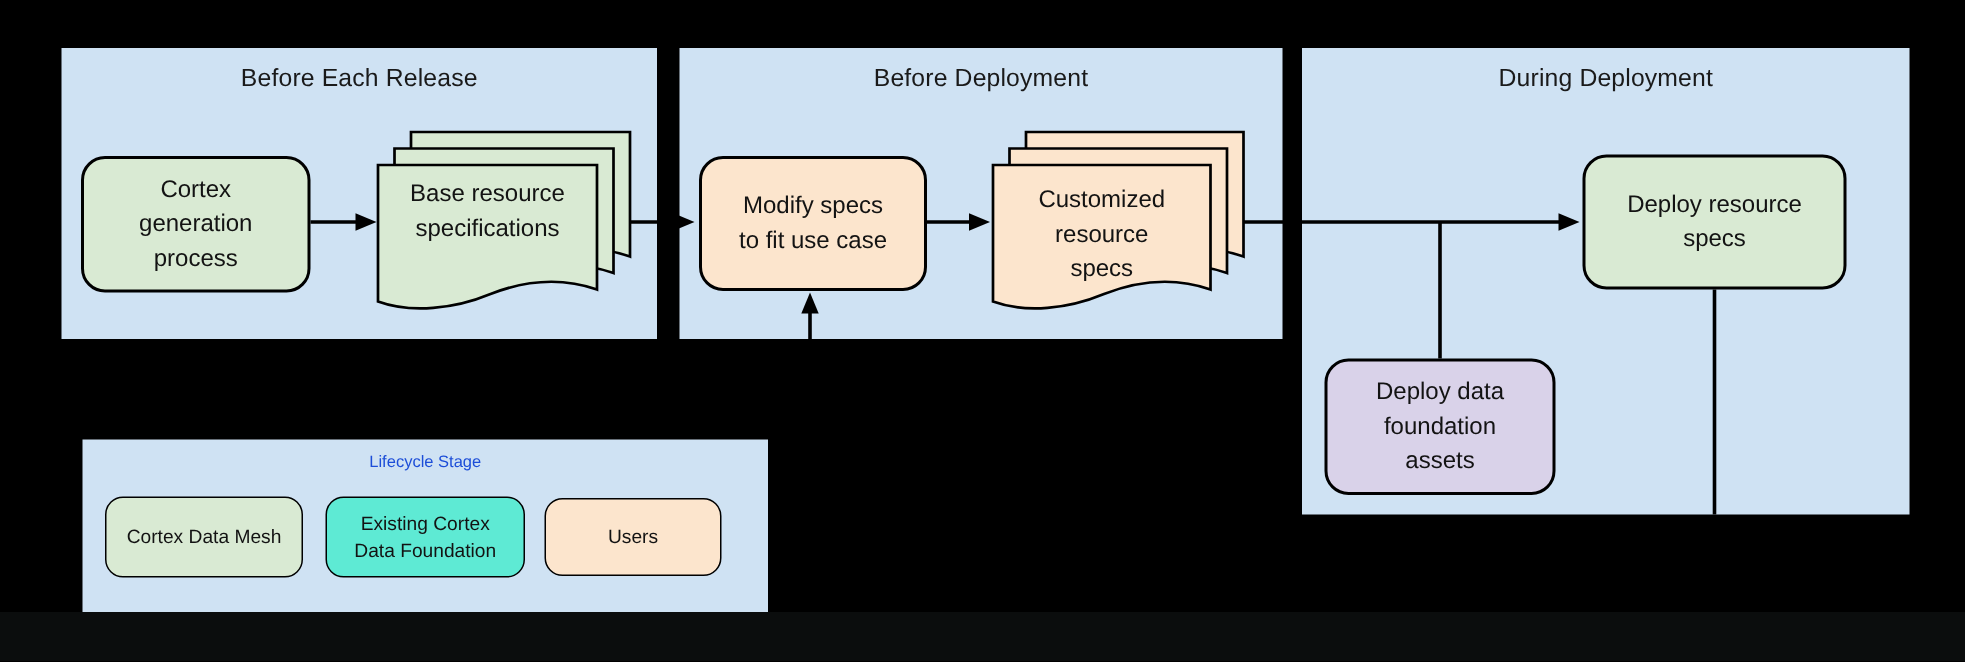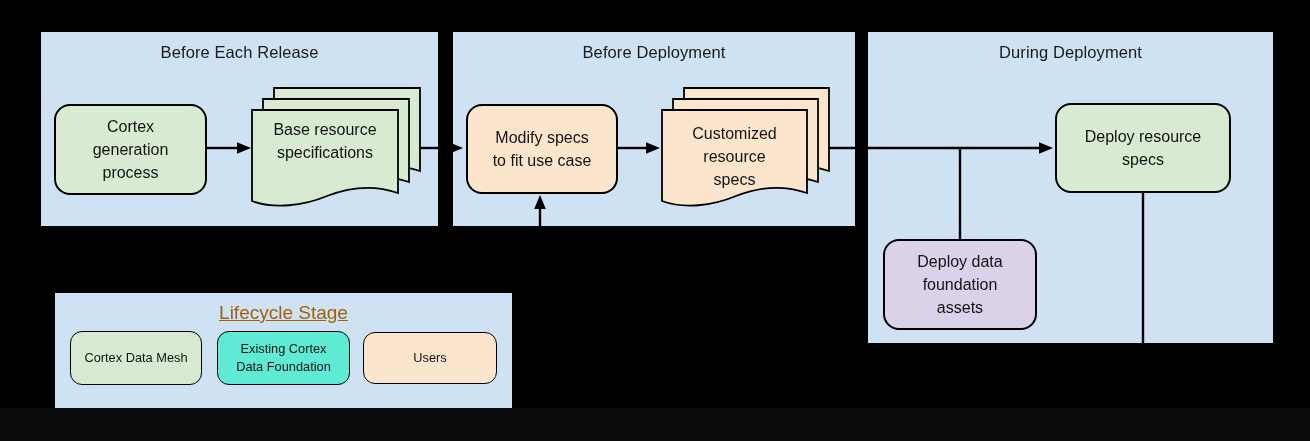--- a/index.html
+++ b/index.html
@@ -21,21 +21,21 @@
   .doc-label{
     position:absolute;display:flex;align-items:center;justify-content:center;
     text-align:center;font-size:16px;line-height:23px;white-space:pre-line;
     pointer-events:none;
   }
   #overlay{position:absolute;left:0;top:0;z-index:3;pointer-events:none;}
   .node,.doc-label{z-index:4;}
   .legend-box{position:absolute;background:#cfe2f3;z-index:2;}
   .legend-title{
     position:absolute;left:0;right:0;top:9px;text-align:center;
-    font-size:19px;color:#a16207;text-decoration:underline;
+    font-size:11px;color:#1d4ed8;
   }
   .legend-item{
     position:absolute;display:flex;align-items:center;justify-content:center;
     text-align:center;border:1.6px solid #000;border-radius:12px;
     font-size:12.8px;line-height:18px;white-space:pre-line;box-sizing:border-box;
   }
   .bottom-strip{position:absolute;left:0;top:408px;width:1310px;height:33px;background:#0b0d0d;}
 </style>
 </head>
 <body>
@@ -136,19 +136,19 @@
 
     <div class="legend-item" style="left: 15px; top: 38px; width: 132px; height: 54px; background-color: rgb(217, 234, 211);">
       <span>Cortex Data Mesh</span>
     </div>
 
     <div class="legend-item" style="left: 162px; top: 38px; width: 133px; height: 54px; background-color: #5eead4;">
       <span>Existing Cortex
 Data Foundation</span>
     </div>
 
-    <div class="legend-item" style="left: 308px; top: 39px; width: 134px; height: 52px; background-color: rgb(252, 229, 205);">
+    <div class="legend-item" style="left: 308px; top: 39px; width: 118px; height: 52px; background-color: rgb(252, 229, 205);">
       <span>Users</span>
     </div>
   </div>
 
   <div class="bottom-strip"></div>
 </div>
 
 </body></html>

